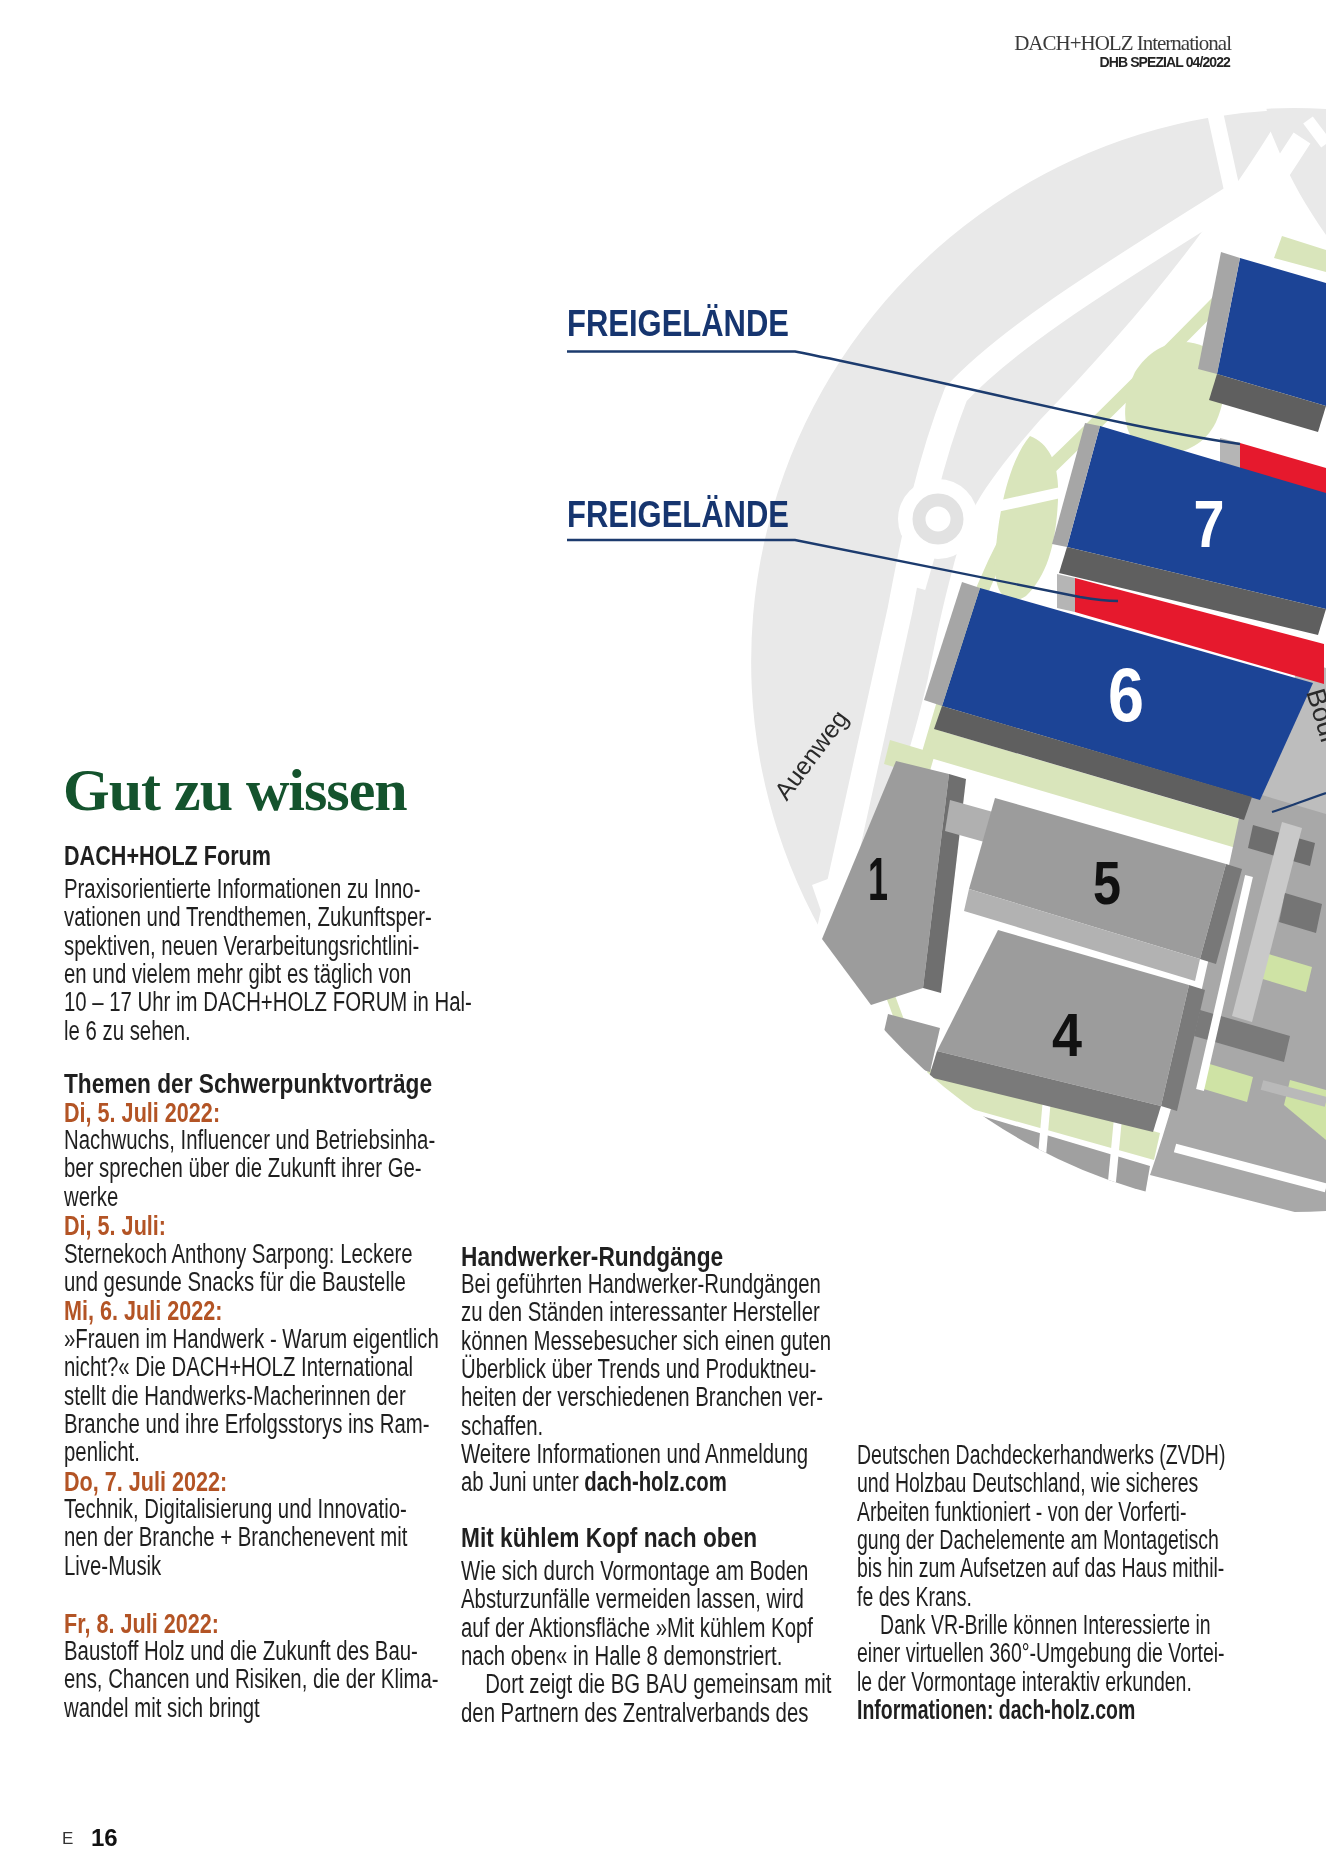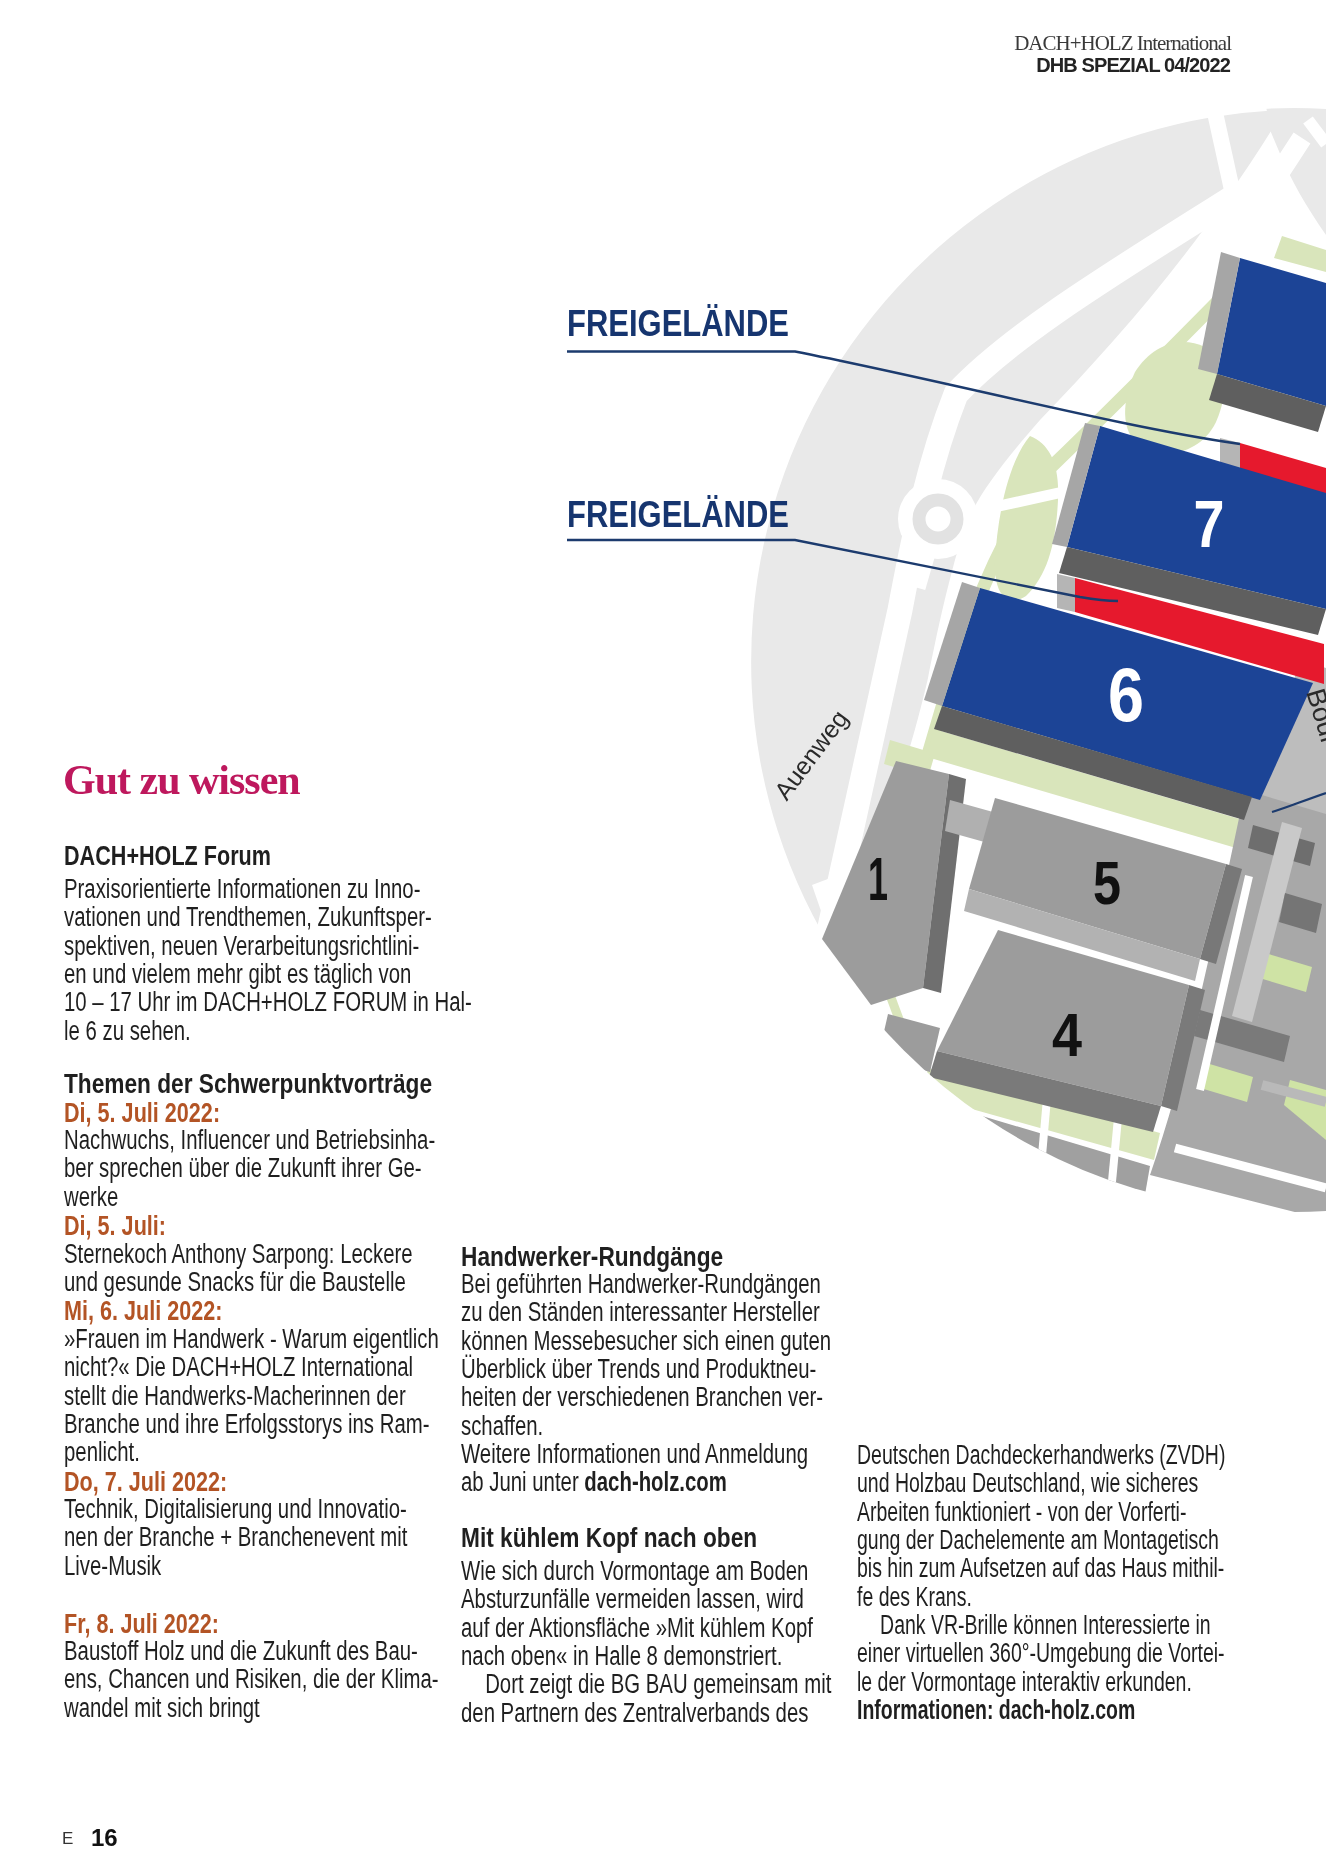--- a/index.html
+++ b/index.html
@@ -163,23 +163,23 @@
 </g>
 
 <g>
   <text x="567" y="527" font-size="36" font-weight="bold" fill="#16356f" textLength="222" lengthAdjust="spacingAndGlyphs" style="font-family:'Liberation Sans',sans-serif">FREIGELÄNDE</text>
   <path d="M 567,540 H 795 L 1080,597 C 1100,600.5 1112,601 1118,601" stroke="#1c3b6e" stroke-width="2.4" fill="none"></path>
 </g>
 </svg>
 
 <div class="abs" style="right:95px;top:31px;font-family:'Liberation Serif',serif;font-size:21px;color:#3a3a3a;letter-spacing:-1px;">DACH+HOLZ International</div>
 
-<div class="abs" style="right:96px;top:54px;font-size:20px;font-weight:bold;color:#232323;letter-spacing:-0.9px;">DHB SPEZIAL 04/2022</div>
-
-<div class="abs" style="left:63px;top:756px;font-family:'Liberation Serif',serif;font-size:42px;font-weight:bold;color:#be185d;letter-spacing:-1px;">Gut zu wissen</div>
+<div class="abs" style="right:96px;top:54px;font-size:14px;font-weight:bold;color:#232323;letter-spacing:-0.9px;">DHB SPEZIAL 04/2022</div>
+
+<div class="abs" style="left:63px;top:756px;font-family:'Liberation Serif',serif;font-size:60px;font-weight:bold;color:#14532d;letter-spacing:-1px;">Gut zu wissen</div>
 
 <div class="abs bh" style="left:64px;top:841px;transform:scaleX(0.80);">DACH+HOLZ Forum</div>
 
 <div class="abs body" style="left:64px;top:875px;">Praxisorientierte Informationen zu Inno-<br>vationen und Trendthemen, Zukunftsper-<br>spektiven, neuen Verarbeitungsrichtlini-<br>en und vielem mehr gibt es täglich von<br>10 – 17 Uhr im DACH+HOLZ FORUM in Hal-<br>le 6 zu sehen.</div>
 
 <div class="abs bh" style="left:64px;top:1069px;">Themen der Schwerpunktvorträge</div>
 
 <div class="abs date" style="left:64px;top:1098px;">Di, 5. Juli 2022:</div>
 
 <div class="abs body" style="left:64px;top:1126px;">Nachwuchs, Influencer und Betriebsinha-<br>ber sprechen über die Zukunft ihrer Ge-<br>werke</div>

